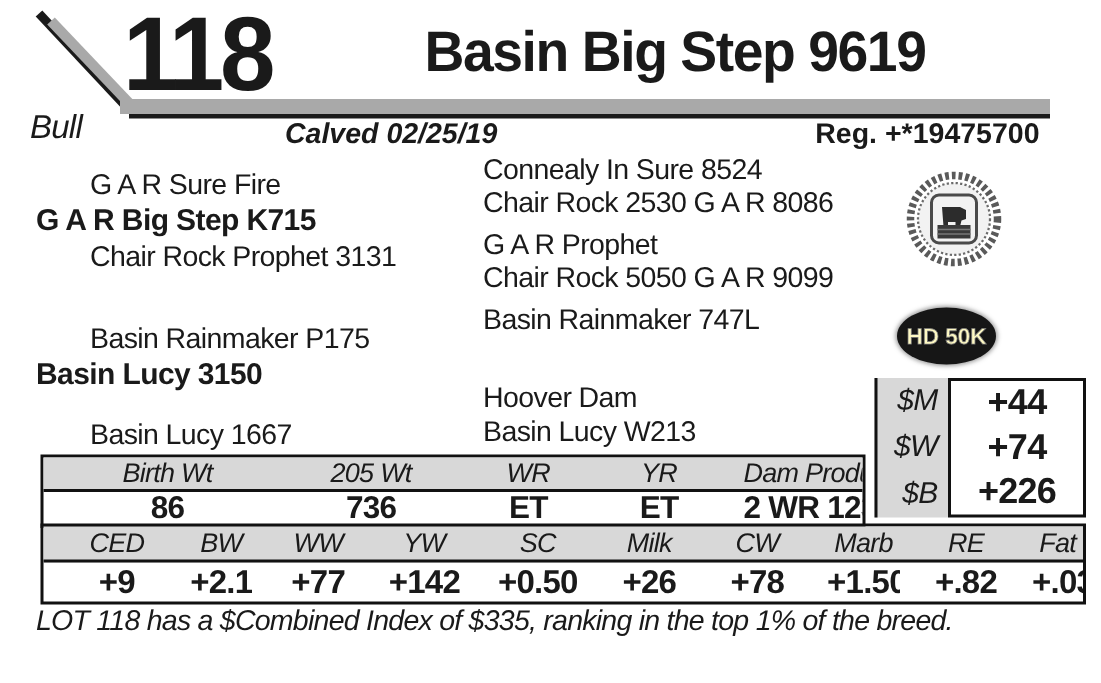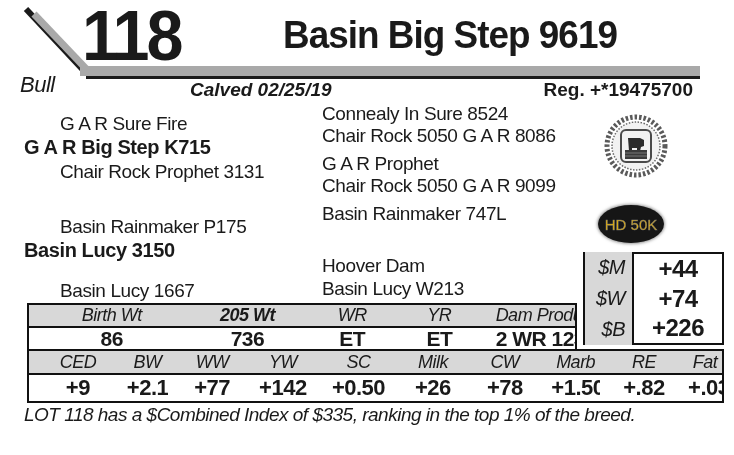--- a/index.html
+++ b/index.html
@@ -34,30 +34,30 @@
   .thead-row{background:#d8d8d8;border-bottom:2px solid #111;}
   .tcell{text-align:center;overflow:hidden;white-space:nowrap;padding-left:21px;}
   .wt-head .tcell{font-style:italic;font-size:18px;line-height:21px;letter-spacing:-0.5px;}
   .wt-vals .tcell{font-weight:800;font-size:21px;line-height:22px;letter-spacing:-0.5px;}
   .epd-head .tcell{font-style:italic;font-size:18px;line-height:22px;letter-spacing:-0.5px;}
   .epd-vals .tcell{font-weight:800;font-size:22px;line-height:26px;letter-spacing:-0.5px;}
 
   .weights-table{left:27px;top:303px;width:550px;}
   .epd-table{left:27px;top:349px;width:697px;}
 
-  .w-c0{width:28%;} .w-c1{width:24%;font-weight:bold;} .w-c2{width:14%;} .w-c3{width:16%;} .w-c4{width:18%;}
+  .w-c0{width:28%;} .w-c1{width:24%;} .w-c2{width:14%;} .w-c3{width:16%;} .w-c4{width:18%;}
   .e-c0{width:11.5%;} .e-c1{width:8.5%;} .e-c2{width:9.5%;} .e-c3{width:11%;} .e-c4{width:11.5%;}
   .e-c5{width:10.5%;} .e-c6{width:10.5%;} .e-c7{width:10%;} .e-c8{width:9.5%;} .e-c9{width:7%;}
 
   .footnote{left:24px;top:404px;font-size:19px;font-style:italic;font-weight:400;letter-spacing:-0.5px;}
 
   
   .hd50k{left:598px;top:205px;width:66px;height:38px;background:#161616;border-radius:50%;
          display:flex;align-items:center;justify-content:center;box-shadow:0 0 3px 1px #44444488;}
-  .hd50k span{color:#eab308;font-weight:400;font-size:15px;letter-spacing:0px;
+  .hd50k span{color:#fef9c3;font-weight:700;font-size:15px;letter-spacing:0px;
               text-shadow:0 0 1px #000;-webkit-text-stroke:0.5px #777;}
 </style>
 </head>
 <body>
 
 <div class="page">
 
   <svg class="abs" style="left:0;top:0" width="734" height="100">
     <line x1="26" y1="9" x2="84" y2="71" stroke="#1a1a1a" stroke-width="6"></line>
     <line x1="34" y1="14" x2="92" y2="75" stroke="#a9a9a9" stroke-width="7"></line>
@@ -73,21 +73,21 @@
 
   <div class="abs ped" style="left:60px;top:113px">G A R Sure Fire</div>
   <div class="abs ped ped-bold" style="left:24px;top:137px">G A R Big Step K715</div>
   <div class="abs ped" style="left:60px;top:161px">Chair Rock Prophet 3131</div>
 
   <div class="abs ped" style="left:60px;top:216px">Basin Rainmaker P175</div>
   <div class="abs ped ped-bold" style="left:24px;top:240px">Basin Lucy 3150</div>
   <div class="abs ped" style="left:60px;top:280px">Basin Lucy 1667</div>
 
   <div class="abs ped" style="left:322px;top:103px">Connealy In Sure 8524</div>
-  <div class="abs ped" style="left:322px;top:125px">Chair Rock 5050 G A R 8086</div>
+  <div class="abs ped" style="left:322px;top:125px">Chair Rock 2530 G A R 8086</div>
   <div class="abs ped" style="left:322px;top:153px">G A R Prophet</div>
   <div class="abs ped" style="left:322px;top:175px">Chair Rock 5050 G A R 9099</div>
   <div class="abs ped" style="left:322px;top:203px">Basin Rainmaker 747L</div>
   <div class="abs ped" style="left:322px;top:255px">Hoover Dam</div>
   <div class="abs ped" style="left:322px;top:278px">Basin Lucy W213</div>
 
   <svg class="abs" style="left:604px;top:112px" width="64" height="68" viewBox="0 0 64 68">
     <circle cx="32" cy="34" r="29" fill="none" stroke="#5a5a5a" stroke-width="5" stroke-dasharray="2.5,2"></circle>
     <circle cx="32" cy="34" r="24" fill="#f2f2f2" stroke="#6a6a6a" stroke-width="1.5" stroke-dasharray="1.5,1.5"></circle>
     <rect x="17" y="18" width="30" height="32" rx="5" fill="none" stroke="#4a4a4a" stroke-width="2"></rect>

